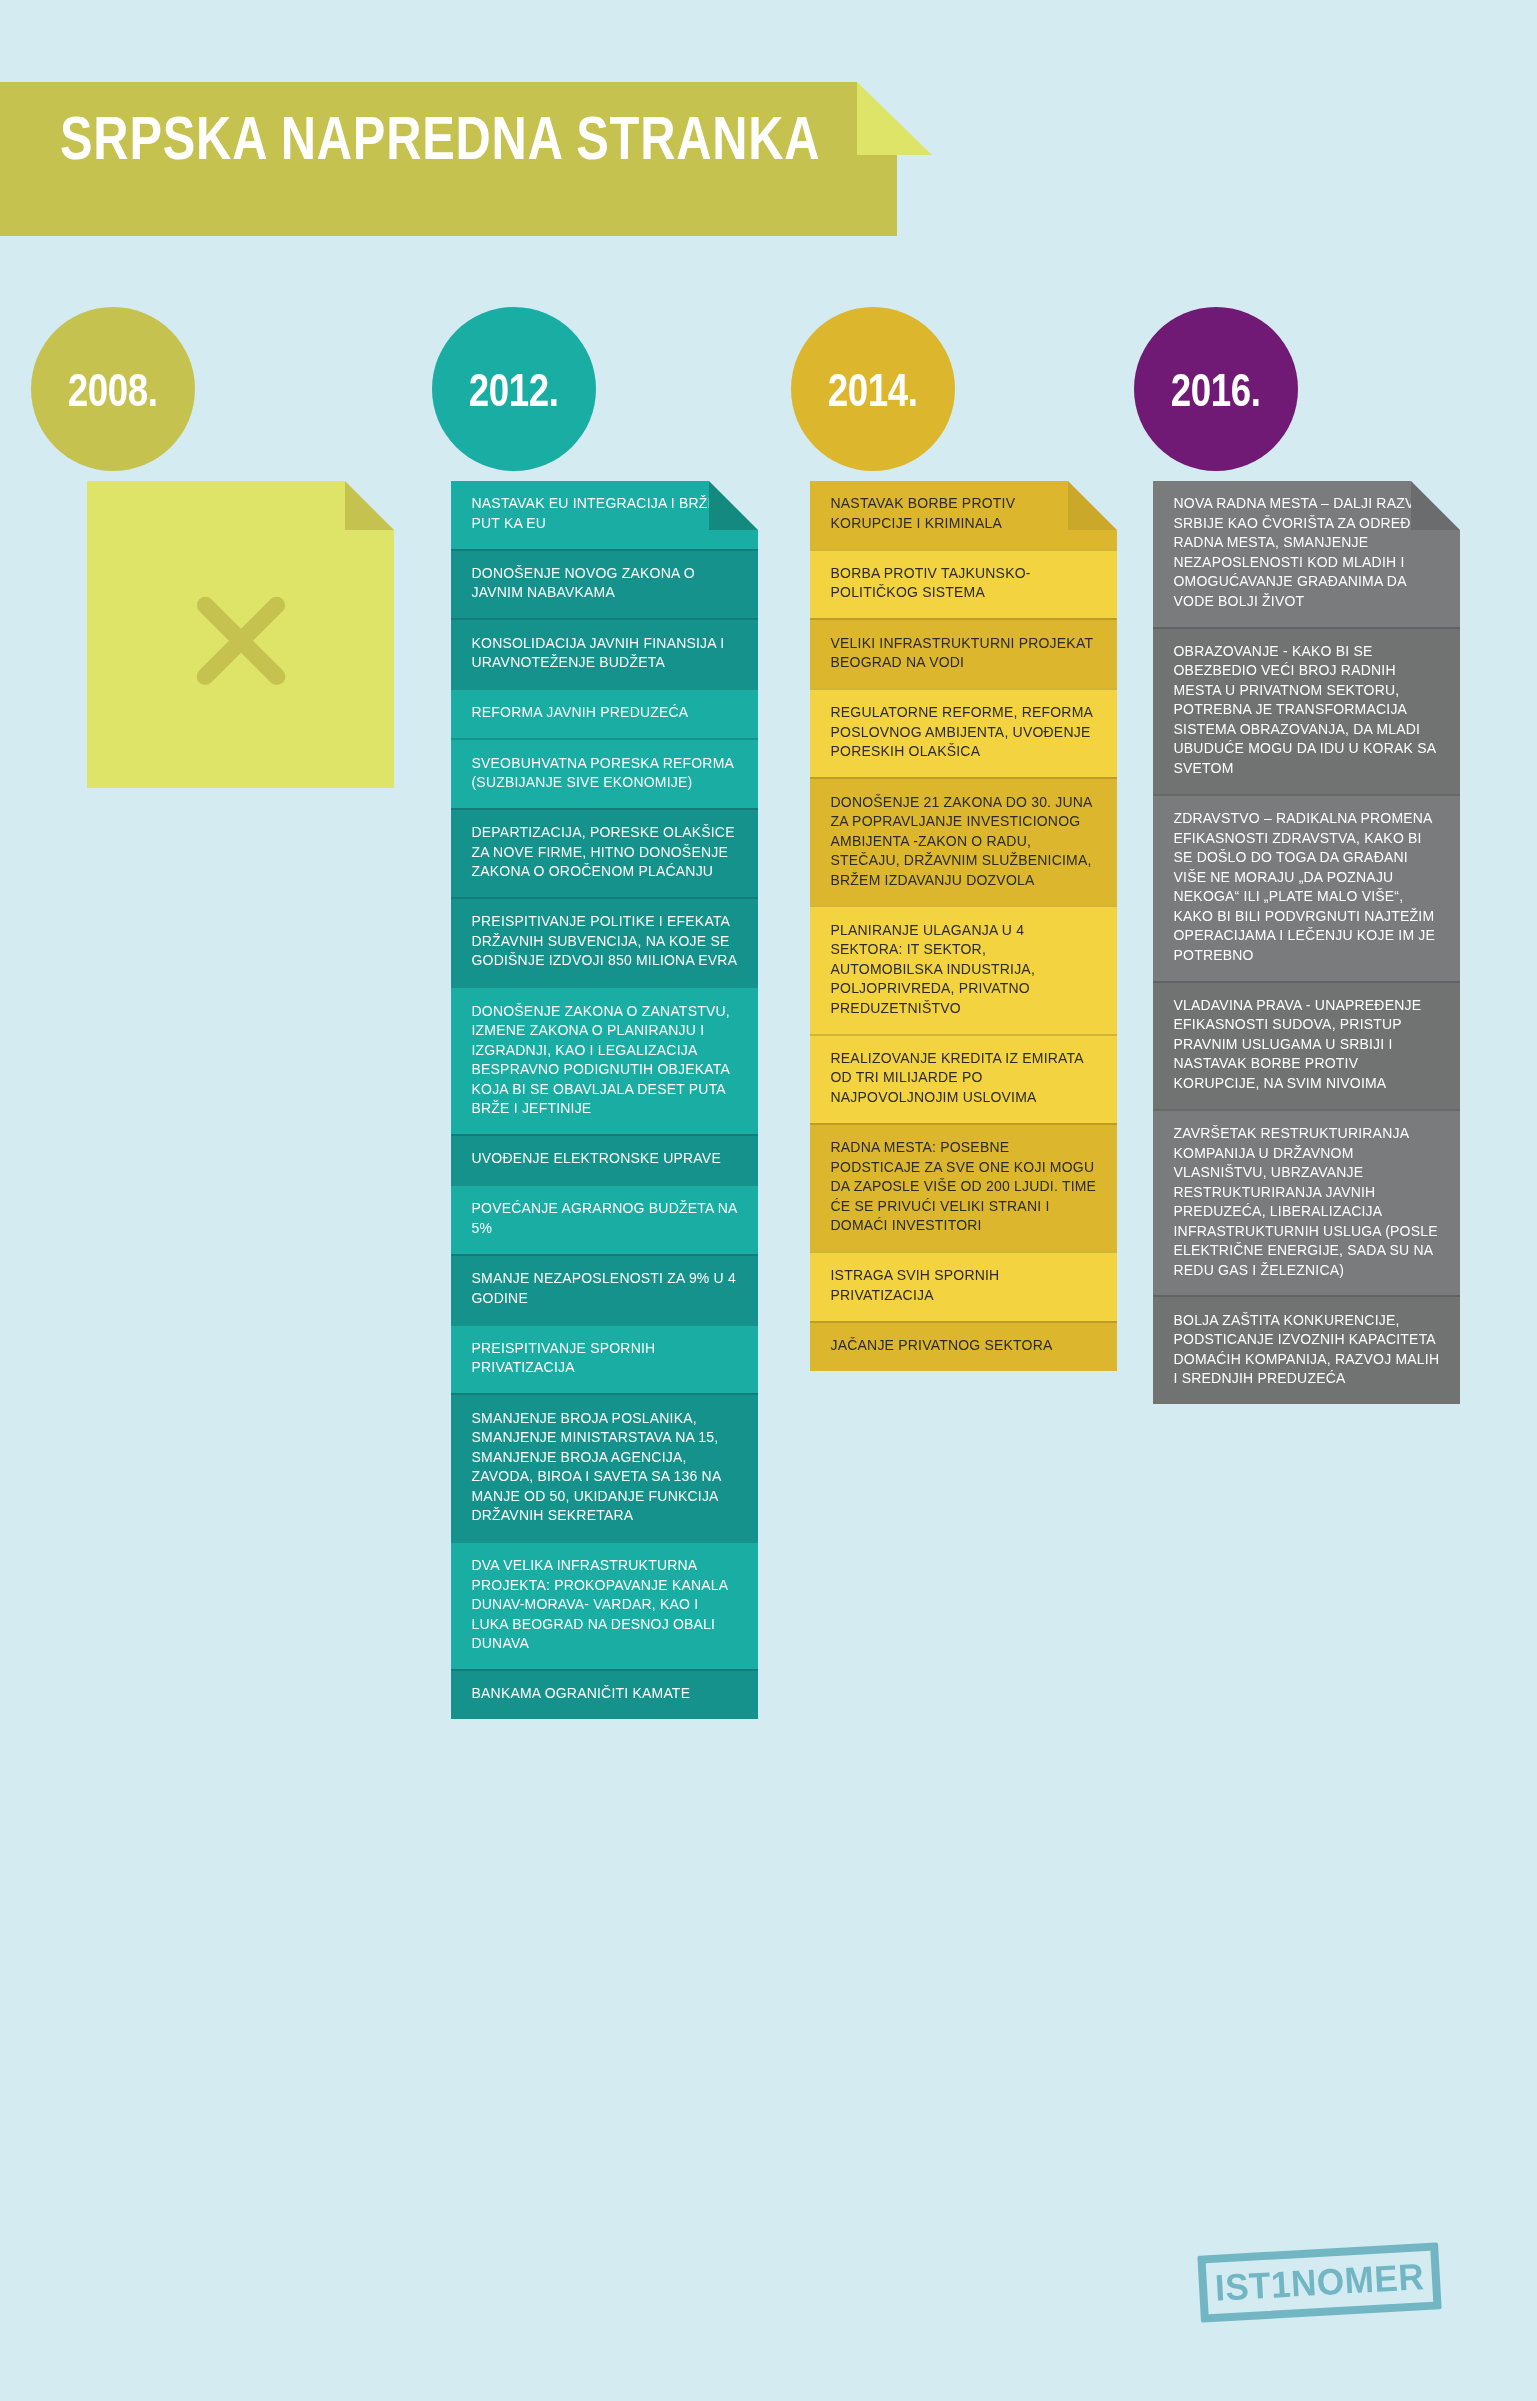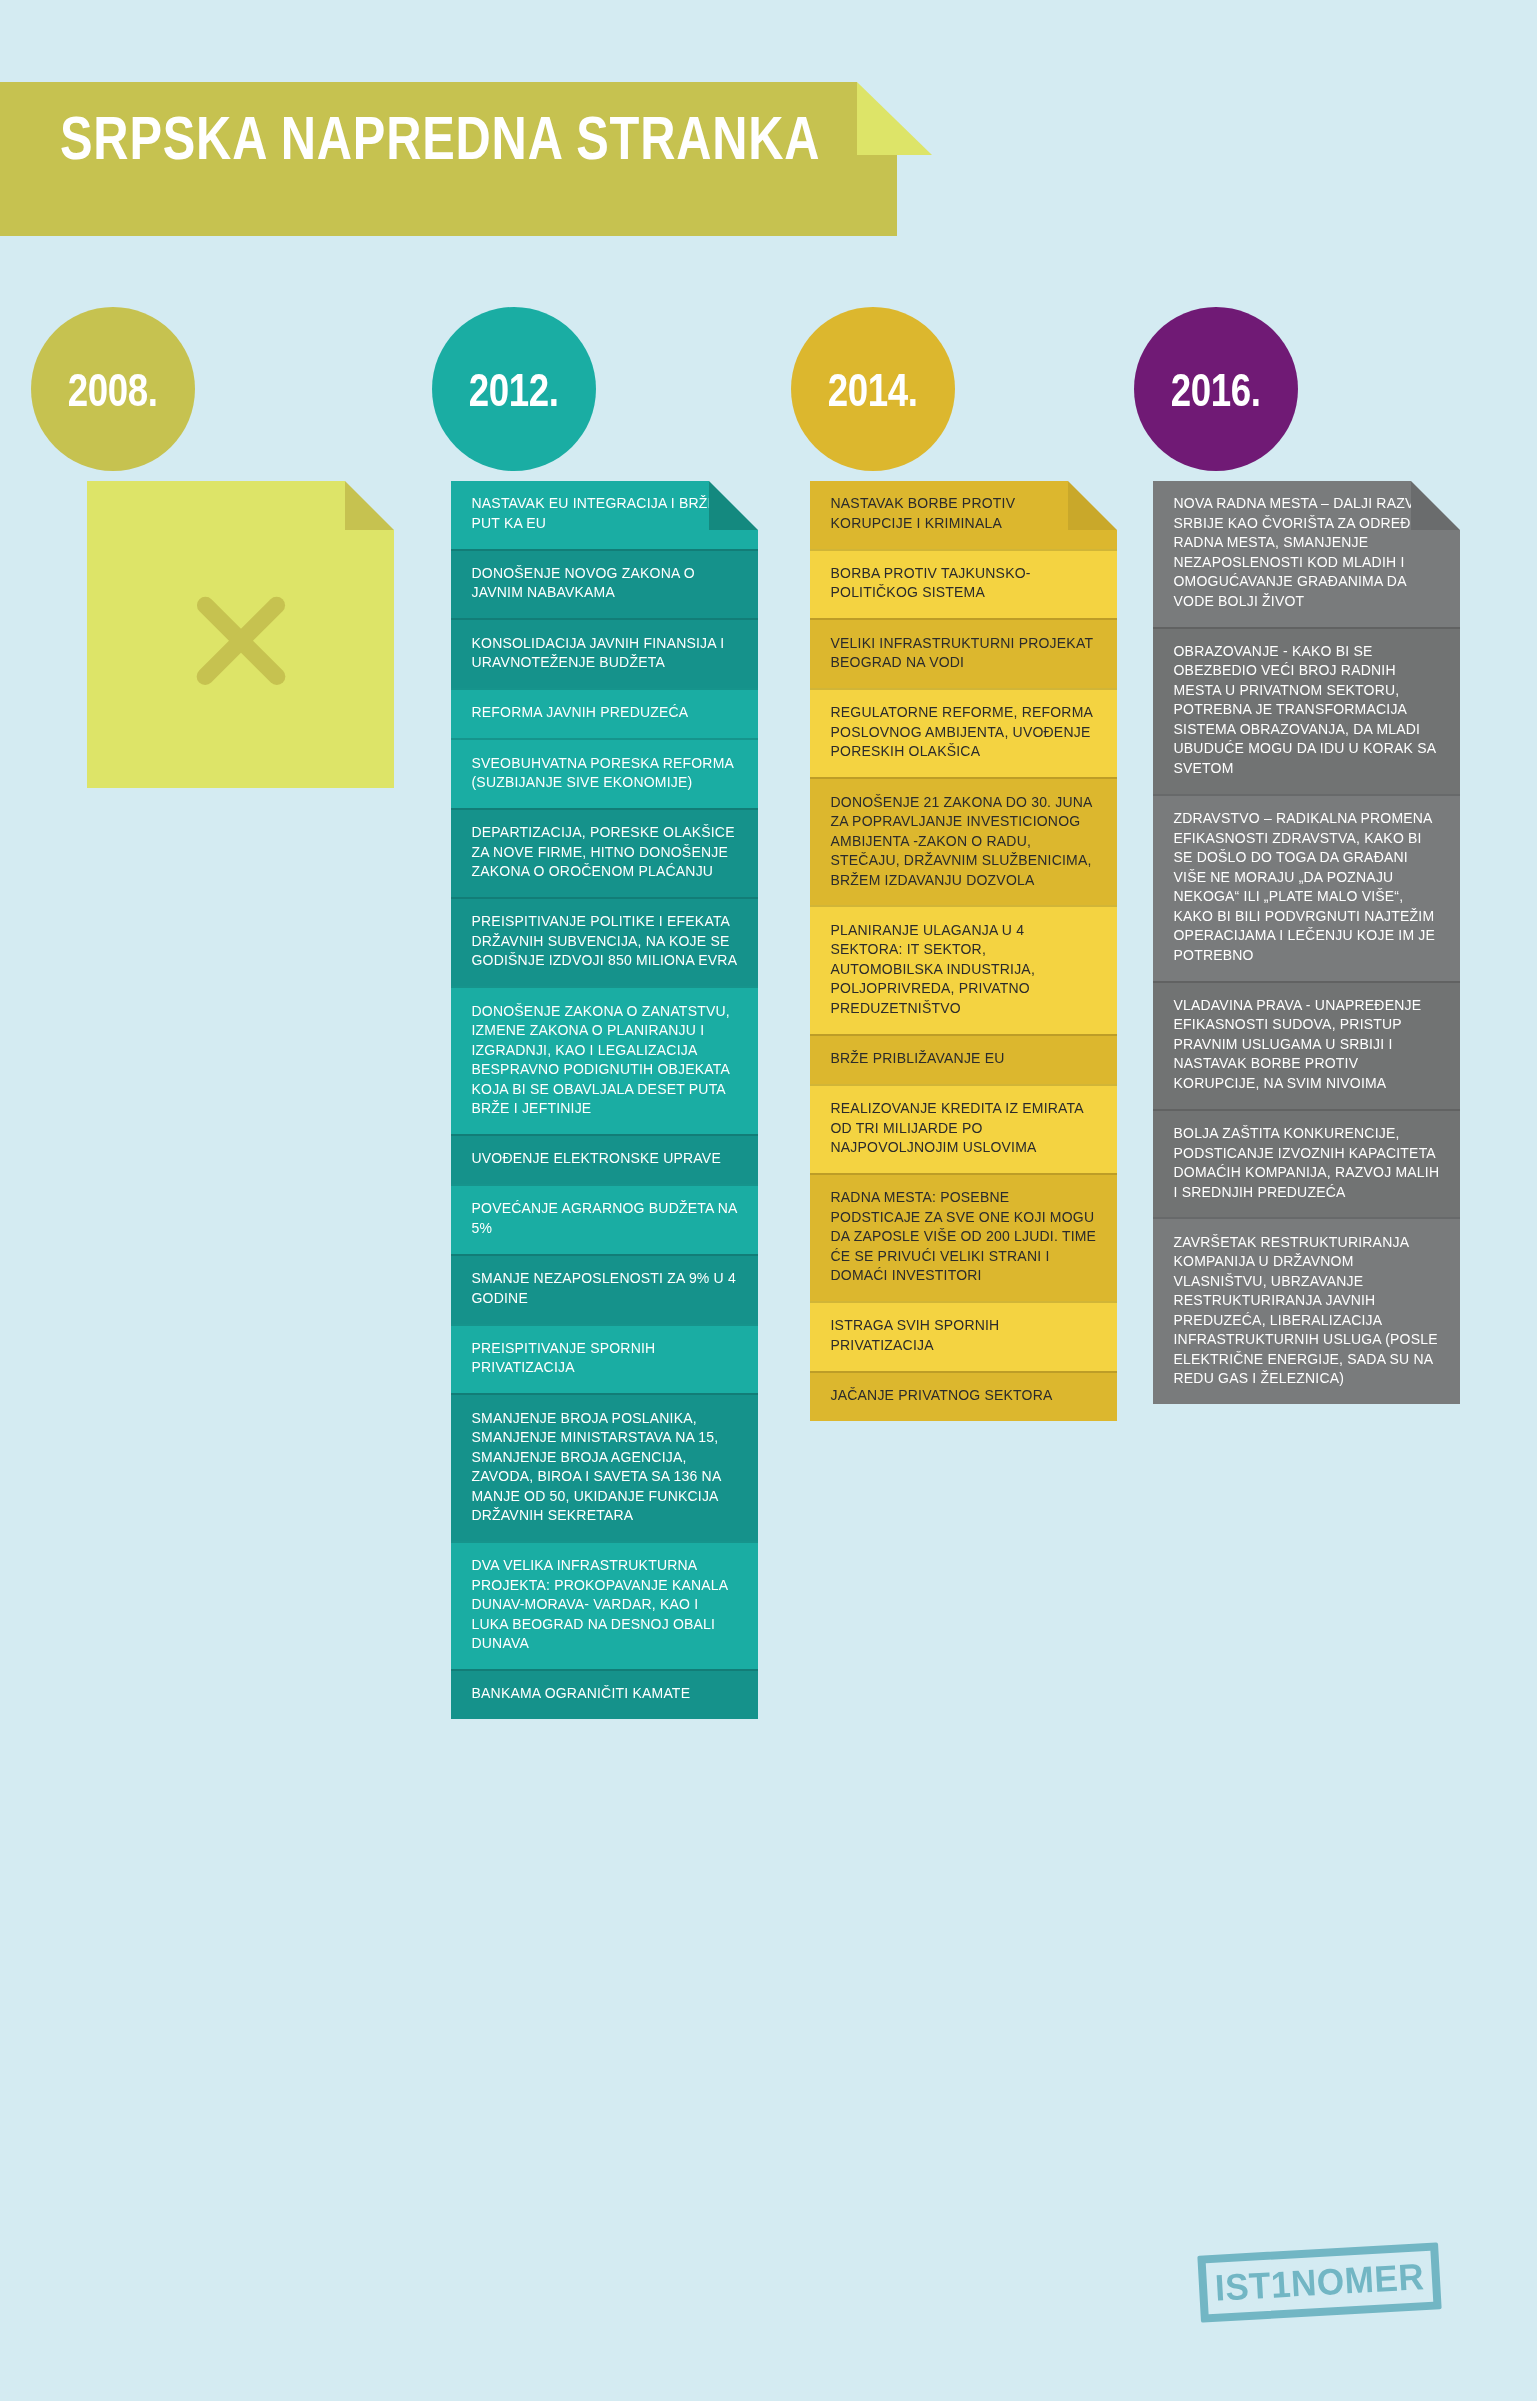--- a/index.html
+++ b/index.html
@@ -275,38 +275,37 @@
         <div class="year-circle">
           <span class="year-label">2014.</span>
         </div>
         <div class="stack">
           <div class="card odd"><div class="fold-notch"></div><div class="fold-tri"></div><span>NASTAVAK BORBE PROTIV KORUPCIJE I KRIMINALA</span></div>
           <div class="card even"><span>BORBA PROTIV TAJKUNSKO-POLITIČKOG SISTEMA</span></div>
           <div class="card odd"><span>VELIKI INFRASTRUKTURNI PROJEKAT BEOGRAD NA VODI</span></div>
           <div class="card even"><span>REGULATORNE REFORME, REFORMA POSLOVNOG AMBIJENTA, UVOĐENJE PORESKIH OLAKŠICA</span></div>
           <div class="card odd"><span>DONOŠENJE 21 ZAKONA DO 30. JUNA ZA POPRAVLJANJE INVESTICIONOG AMBIJENTA -ZAKON O RADU, STEČAJU, DRŽAVNIM SLUŽBENICIMA, BRŽEM IZDAVANJU DOZVOLA</span></div>
           <div class="card even"><span>PLANIRANJE ULAGANJA U 4 SEKTORA:  IT SEKTOR, AUTOMOBILSKA INDUSTRIJA, POLJOPRIVREDA, PRIVATNO PREDUZETNIŠTVO</span></div>
-          <div class="card odd"><span>BRŽE PRIBLIŽAVANJE EU</span></div>
           <div class="card even"><span>REALIZOVANJE KREDITA IZ EMIRATA OD TRI MILIJARDE PO NAJPOVOLJNOJIM USLOVIMA</span></div>
           <div class="card odd"><span>RADNA MESTA: POSEBNE PODSTICAJE ZA SVE ONE KOJI MOGU DA ZAPOSLE VIŠE OD 200 LJUDI. TIME ĆE SE PRIVUĆI VELIKI STRANI I DOMAĆI INVESTITORI</span></div>
           <div class="card even"><span>ISTRAGA SVIH SPORNIH PRIVATIZACIJA</span></div>
           <div class="card odd"><span>JAČANJE PRIVATNOG SEKTORA</span></div>
         </div>
       </div>
       <div class="column col-2016">
         <div class="year-circle">
           <span class="year-label">2016.</span>
         </div>
         <div class="stack">
           <div class="card odd"><div class="fold-notch"></div><div class="fold-tri"></div><span>NOVA RADNA MESTA – DALJI RAZVOJ SRBIJE KAO ČVORIŠTA ZA ODREĐENA RADNA MESTA, SMANJENJE NEZAPOSLENOSTI KOD MLADIH I OMOGUĆAVANJE GRAĐANIMA DA VODE BOLJI ŽIVOT</span></div>
           <div class="card even"><span>OBRAZOVANJE - KAKO BI SE OBEZBEDIO VEĆI BROJ RADNIH MESTA U PRIVATNOM SEKTORU, POTREBNA JE TRANSFORMACIJA SISTEMA OBRAZOVANJA, DA MLADI UBUDUĆE MOGU DA IDU U KORAK SA SVETOM</span></div>
           <div class="card odd"><span>ZDRAVSTVO – RADIKALNA PROMENA EFIKASNOSTI ZDRAVSTVA, KAKO BI SE DOŠLO DO TOGA DA GRAĐANI VIŠE NE MORAJU „DA POZNAJU NEKOGA“ ILI „PLATE MALO VIŠE“, KAKO BI BILI PODVRGNUTI NAJTEŽIM OPERACIJAMA I LEČENJU KOJE IM JE POTREBNO</span></div>
           <div class="card even"><span>VLADAVINA PRAVA - UNAPREĐENJE EFIKASNOSTI SUDOVA, PRISTUP PRAVNIM USLUGAMA U SRBIJI I NASTAVAK BORBE PROTIV KORUPCIJE, NA SVIM NIVOIMA</span></div>
+          <div class="card odd"><span>ZAVRŠETAK RESTRUKTURIRANJA KOMPANIJA U DRŽAVNOM VLASNIŠTVU, UBRZAVANJE RESTRUKTURIRANJA JAVNIH PREDUZEĆA, LIBERALIZACIJA INFRASTRUKTURNIH USLUGA (POSLE ELEKTRIČNE ENERGIJE, SADA SU NA REDU GAS I ŽELEZNICA)</span></div>
           <div class="card even"><span>BOLJA ZAŠTITA KONKURENCIJE, PODSTICANJE IZVOZNIH KAPACITETA DOMAĆIH KOMPANIJA, RAZVOJ MALIH I SREDNJIH PREDUZEĆA</span></div>
-          <div class="card odd"><span>ZAVRŠETAK RESTRUKTURIRANJA KOMPANIJA U DRŽAVNOM VLASNIŠTVU, UBRZAVANJE RESTRUKTURIRANJA JAVNIH PREDUZEĆA, LIBERALIZACIJA INFRASTRUKTURNIH USLUGA (POSLE ELEKTRIČNE ENERGIJE, SADA SU NA REDU GAS I ŽELEZNICA)</span></div>
         </div>
       </div>
     </div>
 
   <div class="logo">
     <div class="logo-box"></div>
     <div class="logo-text">IST1NOMER</div>
   </div>
 
 </div>

